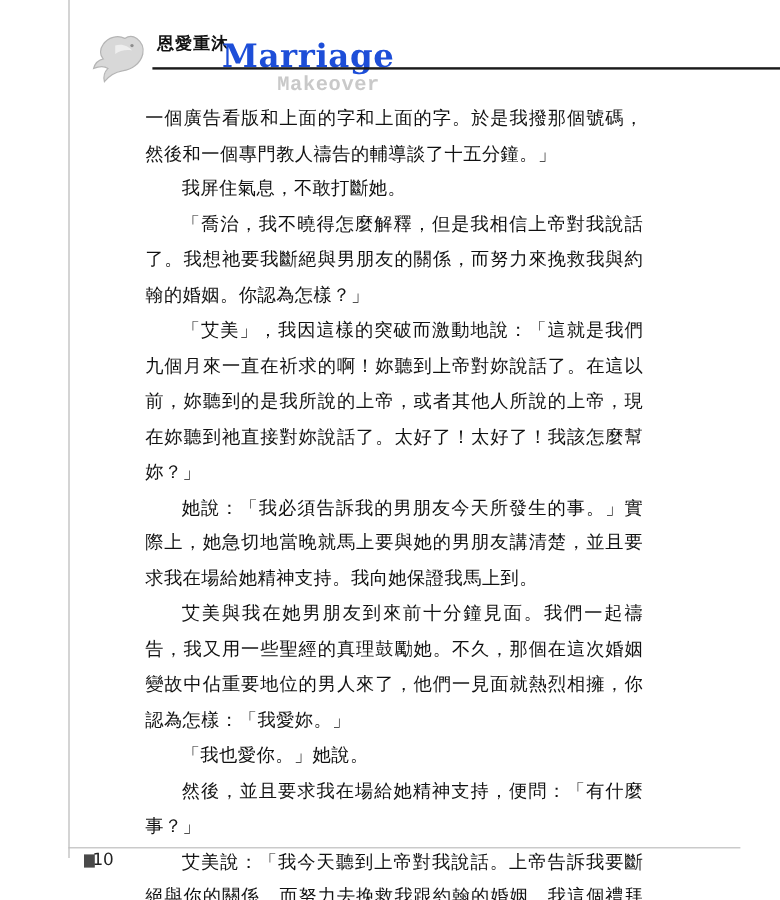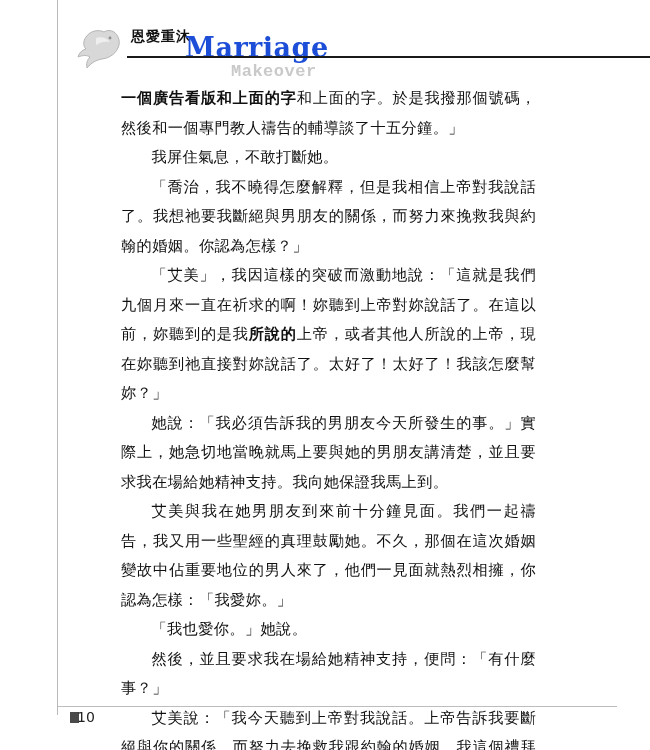--- a/index.html
+++ b/index.html
@@ -110,21 +110,21 @@
     line-height: 29.5px;
     text-align: justify;
     text-justify: inter-ideograph;
     margin: 0 0 0 0;
     letter-spacing: 0.4px;
   }
   .para.indent {
     text-indent: 2em;
   }
   .para b {
-    font-weight: bold;
+    font-weight: normal;
   }
 
   
   .footer {
     position: absolute;
     left: 57px;
     bottom: 18px;
     width: 560px;
     height: 26px;
   }

